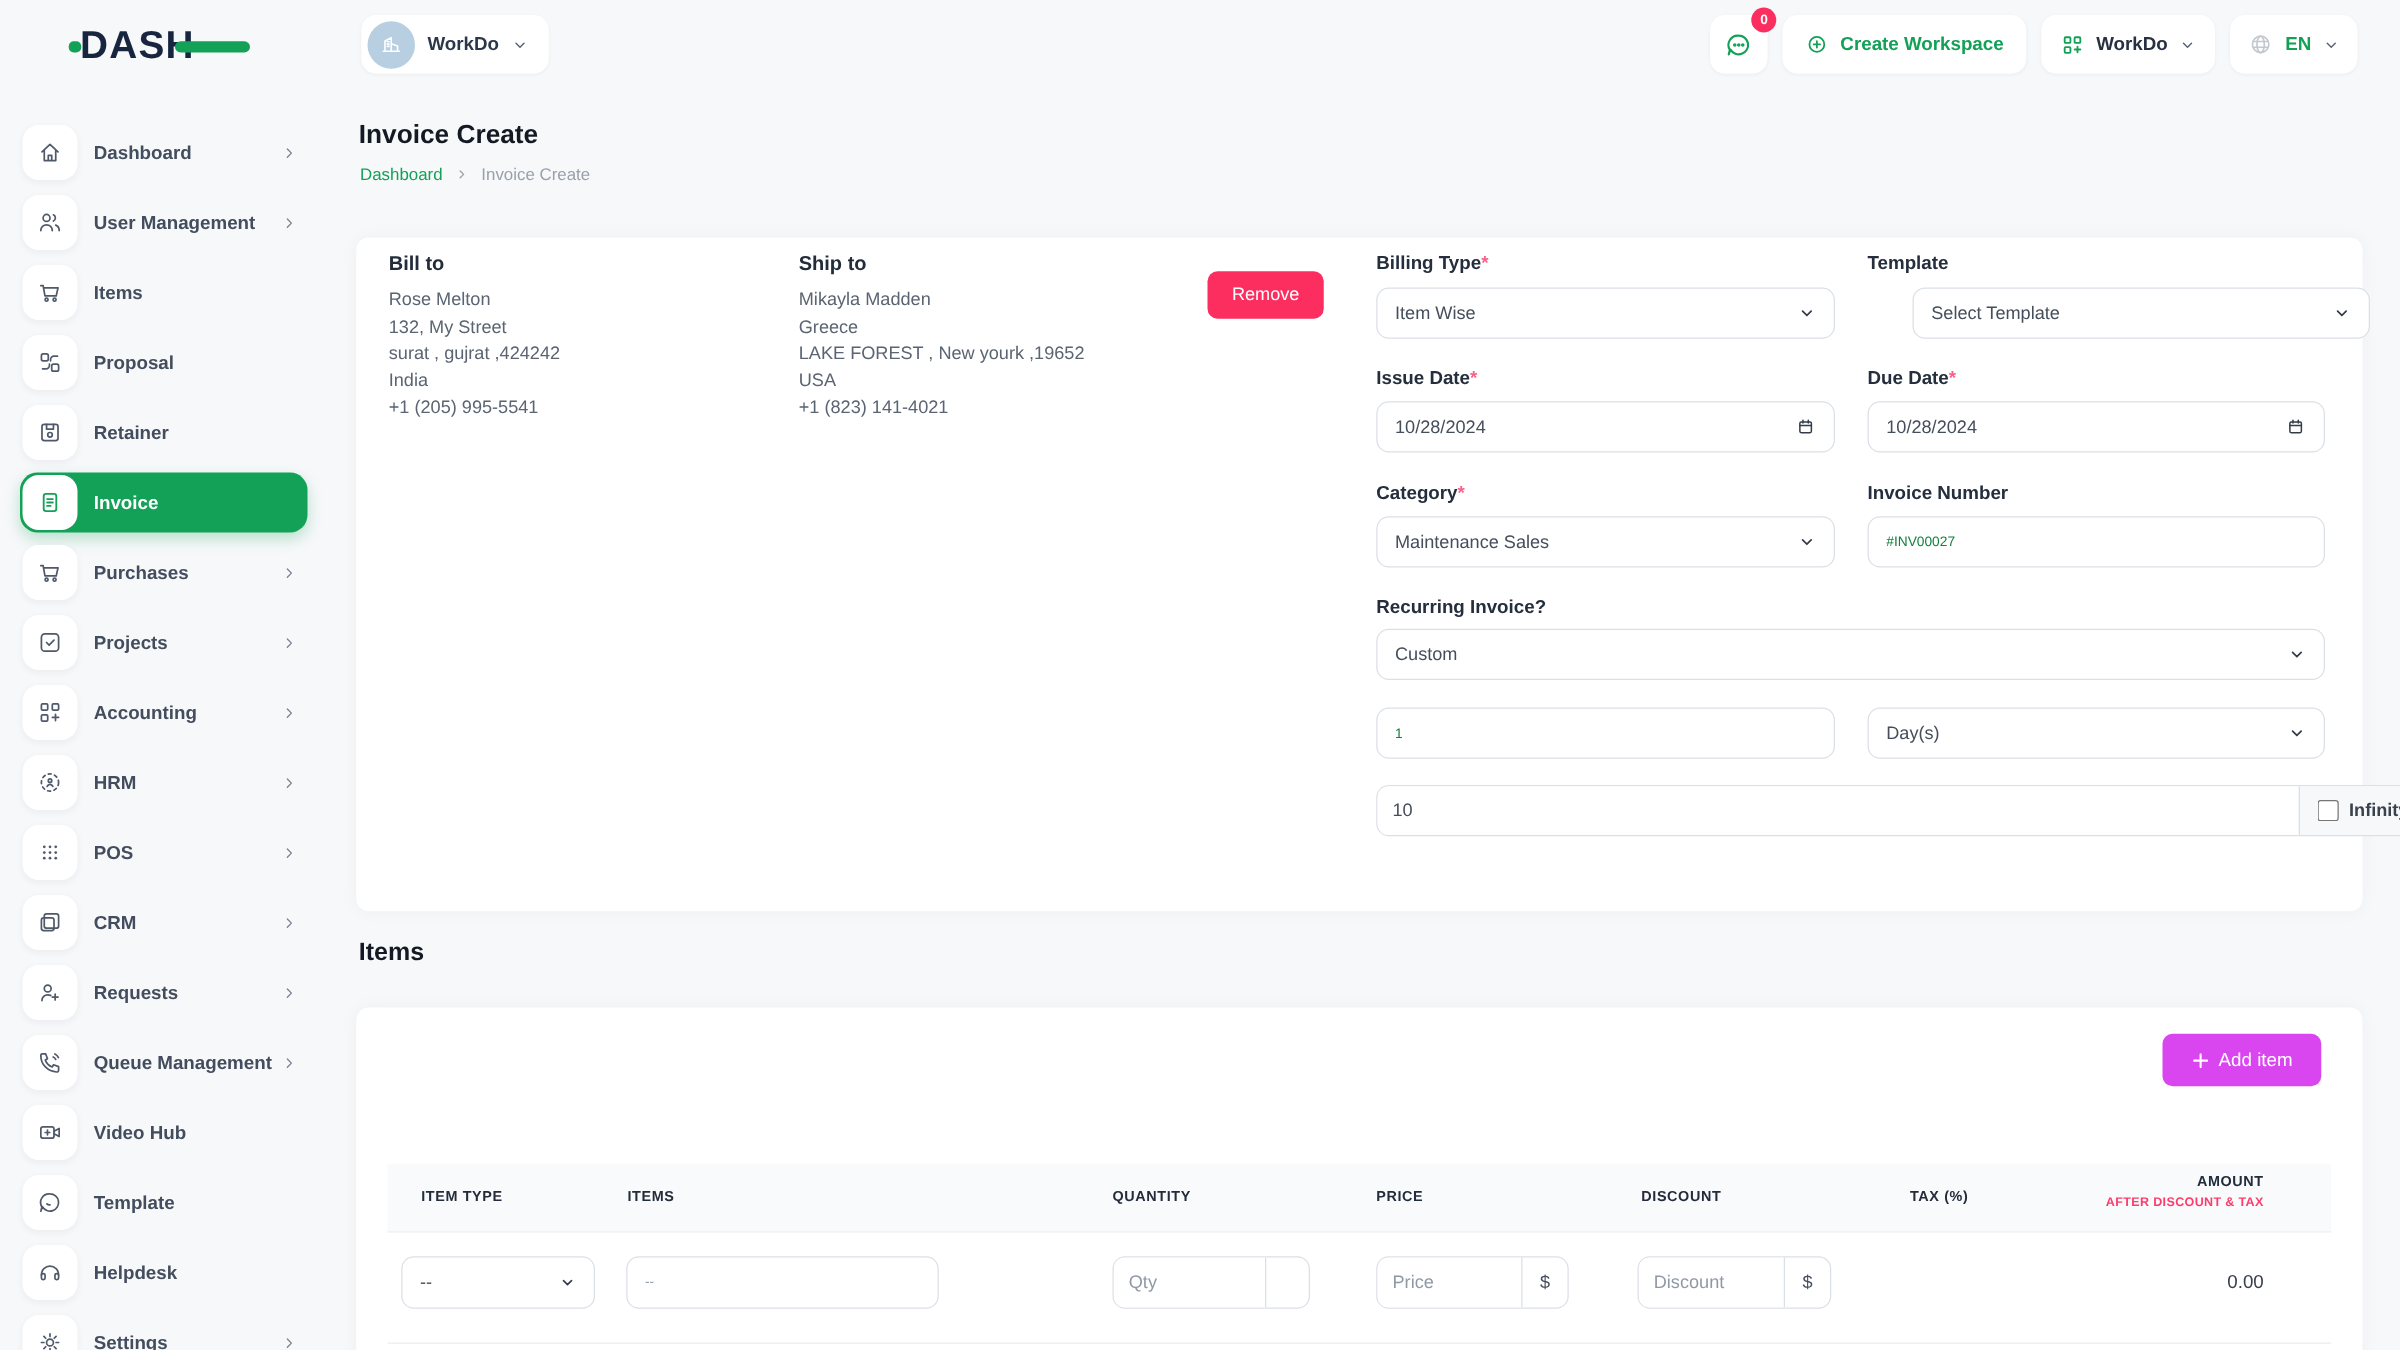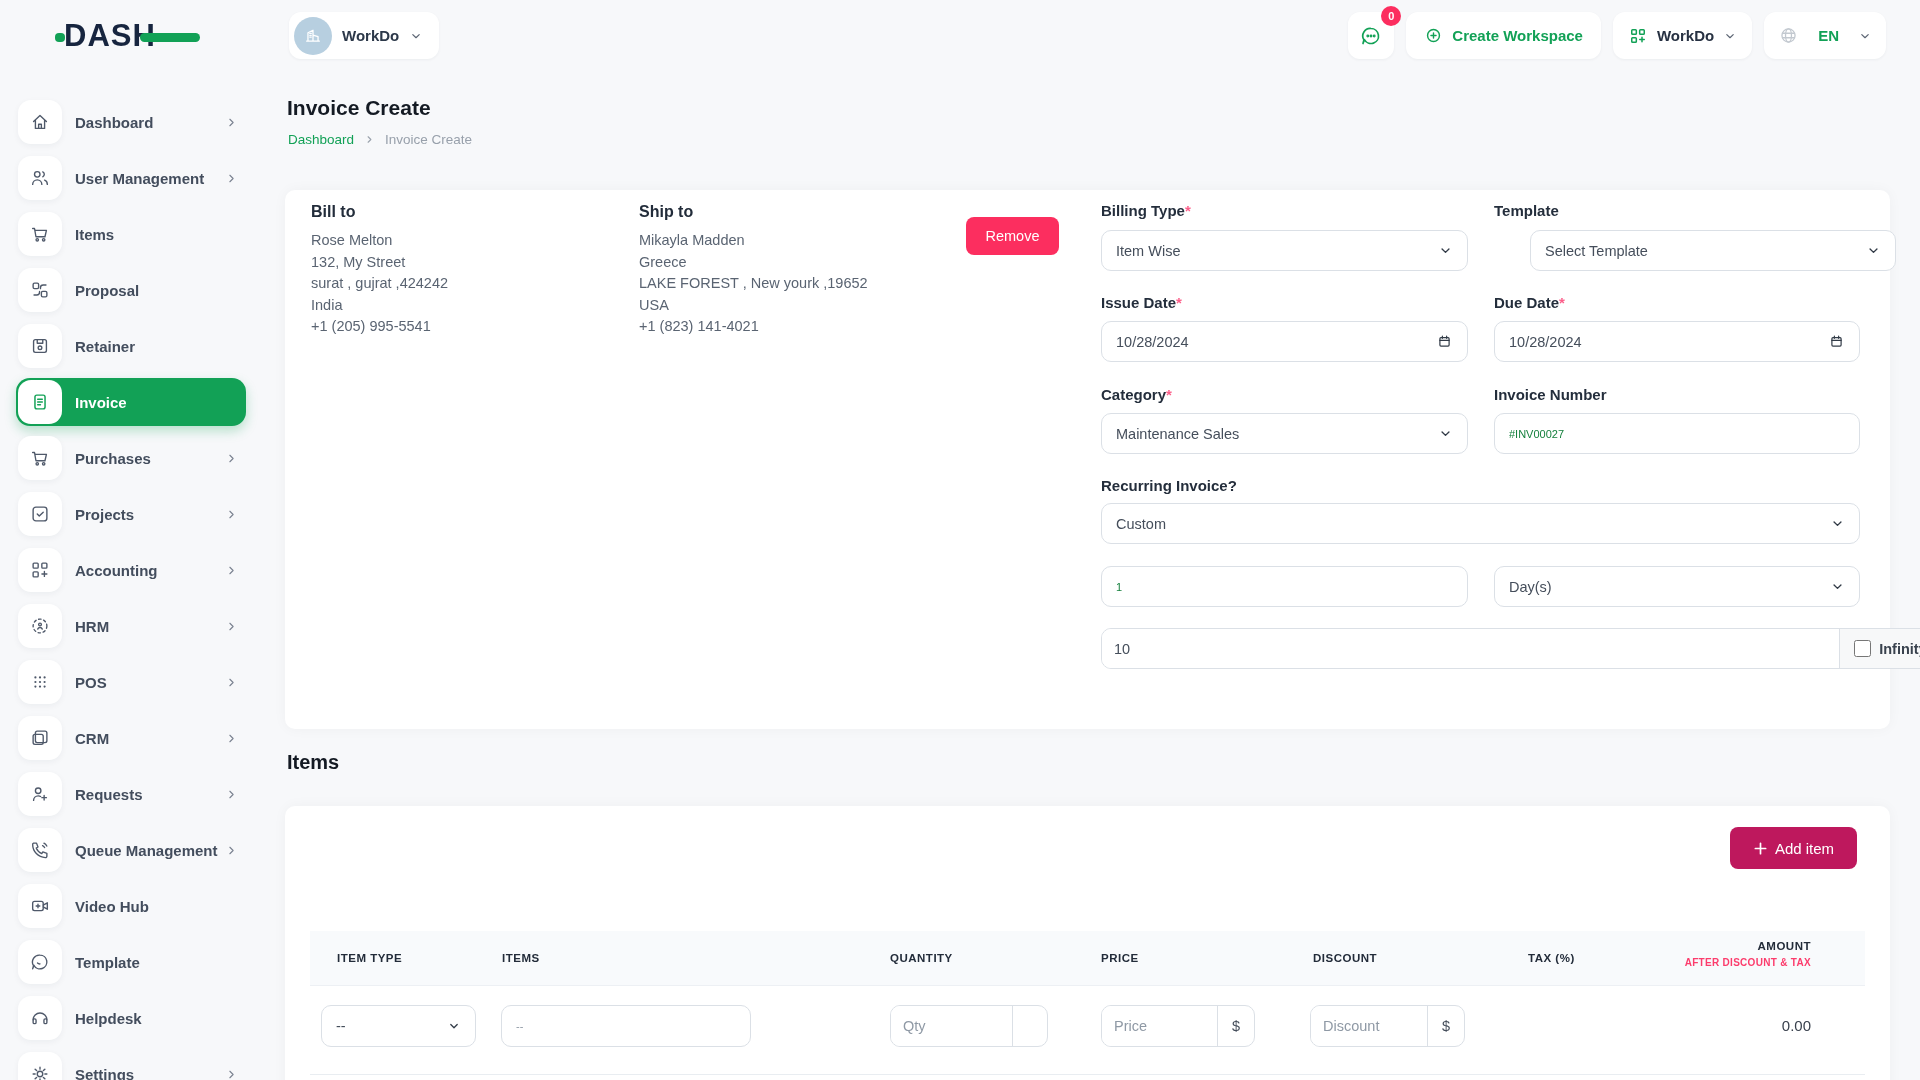--- a/index.html
+++ b/index.html
@@ -18,21 +18,21 @@
   .pill { background:#fff; border-radius:12px; display:flex; align-items:center; box-shadow:0 1px 3px rgba(20,30,50,.05); cursor:pointer; }
   .workspace-chip { position:absolute; left:289px; top:12px; height:47px; padding:0 16px 0 5px; gap:10px; }
   .ws-avatar { width:38px; height:38px; border-radius:50%; background:#b7cfe0; display:flex; align-items:center; justify-content:center; }
   .ws-label { font-size:15px; font-weight:600; color:#2c3849; }
 
   .topbar-right { position:absolute; right:34px; top:12px; display:flex; align-items:center; gap:12px; }
   .msg-btn { position:relative; width:46px; height:47px; border-radius:12px; justify-content:center; }
   .badge { position:absolute; top:-6px; right:-7px; min-width:20px; height:20px; padding:0 5px; border-radius:10px; background:#fc2e5f; color:#fff; font-size:11px; font-weight:700; display:flex; align-items:center; justify-content:center; }
   .create-pill { height:47px; padding:0 18px; gap:9px; color:#12a156; font-size:15px; font-weight:600; }
   .appmenu-pill { height:47px; padding:0 15px; gap:9px; font-size:15px; font-weight:600; color:#273142; }
-  .lang-pill { height:47px; padding:0 14px; gap:19px;justify-content:center; }
+  .lang-pill { height:47px; padding:0 14px; gap:9px;justify-content:center; }
   .lang-label { font-size:15px; font-weight:700; color:#12a156; }
 
   
   .sidebar { position:absolute; left:0; top:72px; width:266px; padding:26px 0 0 16px; }
   .side-item { position:relative; display:flex; align-items:center; height:48px; margin-bottom:8px; width:230px; border-radius:14px; cursor:pointer; }
   .icon-box { width:44px; height:44px; margin-left:2px; border-radius:13px; background:#fff; box-shadow:0 2px 6px rgba(25,35,60,.05); display:flex; align-items:center; justify-content:center; flex:0 0 44px; }
   .side-label { margin-left:13px; font-size:15px; font-weight:600; color:#434d5d; white-space:nowrap; }
   .side-chevron { position:absolute; right:8px; display:flex; }
   .side-item.active { background:#12a156; box-shadow:0 5px 12px rgba(18,161,86,.28); }
   .side-item.active .side-label { color:#fff; font-weight:700; }
@@ -68,21 +68,21 @@
   .igroup { position:absolute; height:41px; display:flex; border:1px solid #dbe0e6; border-radius:10px; overflow:hidden; background:#fff; }
   .igroup input { border:none; outline:none; padding:0 12px; font-size:14.5px; color:#454e5b; width:100%; min-width:0; font-family:"Liberation Sans",sans-serif; }
   .igroup input::placeholder { color:#8f99a5; }
   .iaddon { display:flex; align-items:center; justify-content:center; border-left:1px solid #dbe0e6; font-size:14.5px; color:#454e5b; flex:0 0 37px; }
   .iaddon.blank { flex:0 0 35px; }
   .iaddon.infinity { flex:0 0 102px; background:#f7f8f9; gap:8px; font-weight:600; color:#39424e; }
   .iaddon.infinity input[type=checkbox] { width:17px; height:17px; accent-color:#fff; }
 
   
   .items-heading { position:absolute; left:287px; top:751px; font-size:20px; font-weight:700; color:#141a23; }
-  .add-item { position:absolute; left:1445px; top:21px; width:127px; height:42px; background:#be185d; color:#fff; border:none; border-radius:8px; display:flex; align-items:center; justify-content:center; gap:7px; font-size:15px; font-family:"Liberation Sans",sans-serif; cursor:pointer; }
+  .add-item { position:absolute; left:1445px; top:21px; width:127px; height:42px; background:#d946ef; color:#fff; border:none; border-radius:8px; display:flex; align-items:center; justify-content:center; gap:7px; font-size:15px; font-family:"Liberation Sans",sans-serif; cursor:pointer; }
   .thead { position:absolute; left:25px; top:125px; width:1555px; height:55px; background:#f8fafc; border-bottom:1px solid #edf0f4; }
   .th { position:absolute; top:21px; font-size:11.5px; font-weight:700; color:#232c3a; letter-spacing:.5px; }
   .th-amount { position:absolute; right:54px; top:9px; text-align:right; }
   .th-amount .a1 { font-size:11.5px; font-weight:700; color:#232c3a; letter-spacing:.5px; }
   .th-amount .a2 { margin-top:5px; font-size:10px; font-weight:700; color:#fc3c6c; letter-spacing:.3px; }
   .amount-val { position:absolute; right:79px; top:211px; font-size:15px; color:#3a424e; }
   .row-divider { position:absolute; left:25px; top:268px; width:1555px; height:1px; background:#e9edf1; }
 
   svg { display:block; }
 </style>

